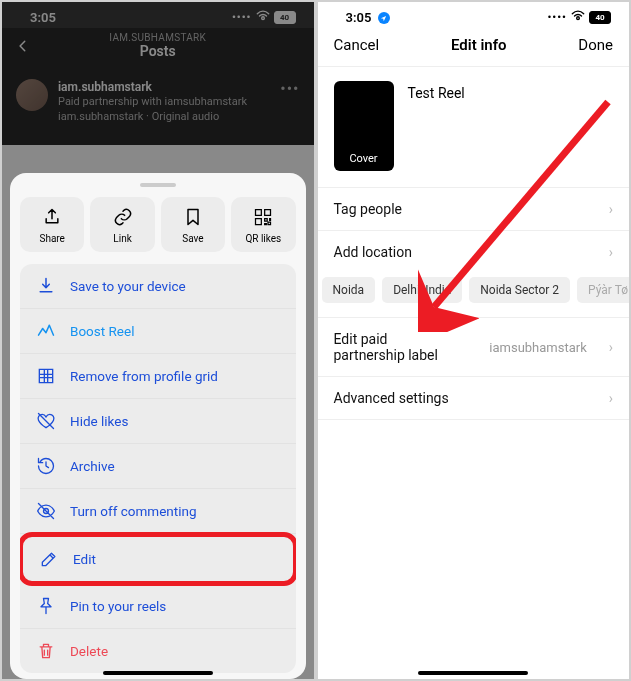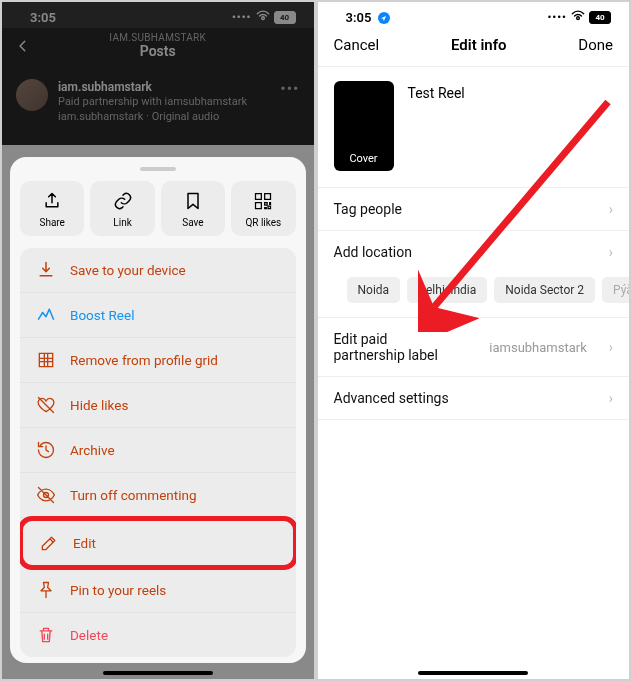--- a/index.html
+++ b/index.html
@@ -103,21 +103,21 @@
       background: linear-gradient(135deg,#8a6b5a,#5e4234);
       flex-shrink: 0;
     }
     .post-meta { flex: 1; font-size: 11px; line-height: 1.35; }
     .post-meta .uname { font-weight: 600; font-size: 12px; }
     .post-meta .sub { color: #aaa; }
     .post-more { color: #aaa; font-size: 16px; letter-spacing: 1px; }
     
     .sheet {
       position: absolute;
-      left: 8px; right: 8px; bottom: 16px;
+      left: 8px; right: 8px; bottom: 0;
       background: #f7f7f7;
       border-radius: 16px;
       z-index: 2;
       padding: 10px 0 6px;
     }
     .handle {
       width: 36px; height: 4px;
       border-radius: 3px;
       background: #ccc;
       margin: 0 auto 10px;
@@ -144,21 +144,21 @@
       margin: 0 10px;
       border-radius: 12px;
       overflow: hidden;
     }
     .menu-item {
       display: flex;
       align-items: center;
       gap: 14px;
       padding: 12px 16px;
       font-size: 13.5px;
-      color: #c2410c;
+      color: #1d4ed8;
       border-bottom: 1px solid #e2e2e2;
     }
     .menu-item:last-child { border-bottom: none; }
     .menu-item svg { width: 20px; height: 20px; flex-shrink: 0; }
     .menu-item.blue { color: #1693f0; }
     .menu-item.red { color: #ed4956; }
     .highlight-box {
       border: 5px solid #ec1c24;
       border-radius: 14px;
       margin: -2px -2px;
@@ -219,21 +219,21 @@
       padding: 13px 16px;
       font-size: 14px;
       color: #111;
       gap: 36px;
     }
     .setting-row .chev { color: #bbb; font-size: 14px; }
     .setting-row .val { color: #999; font-size: 13px; margin-right: 22px; }
     .chips {
       display: flex;
       gap: 7px;
-      padding: 4px 29px 14px;
+      padding: 4px 4px 14px;
       overflow: hidden;
     }
     .chip {
       background: #efefef;
       border-radius: 5px;
       padding: 6px 11px;
       font-size: 12px;
       color: #333;
       white-space: nowrap;
     }

